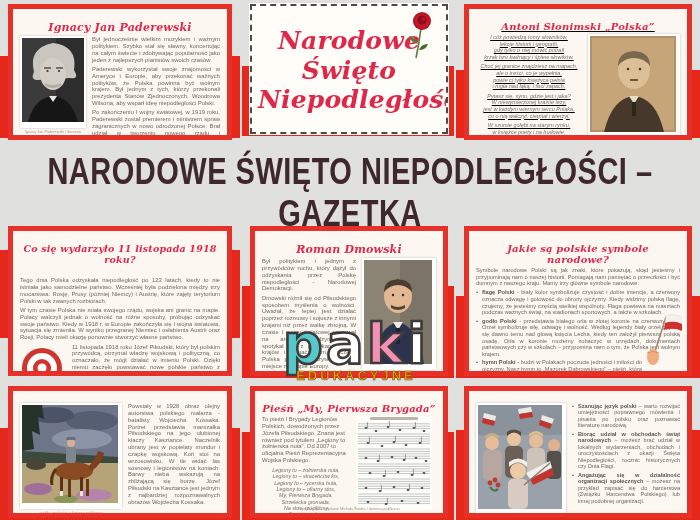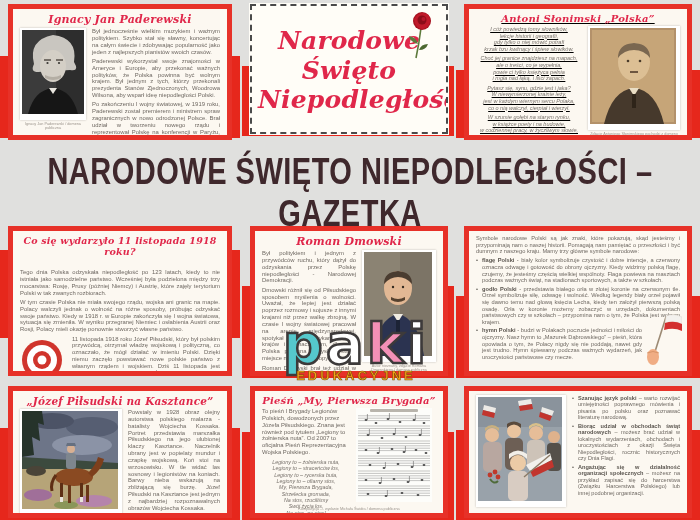--- a/index.html
+++ b/index.html
@@ -1,21 +1,21 @@
 <!DOCTYPE html>
 <html><head>
 <meta charset="utf-8">
 <style>
   * { margin:0; padding:0; box-sizing:border-box; }
   html,body { width:700px; height:520px; }
   body { background:#e0e0de; font-family:"Liberation Sans", sans-serif; position:relative; overflow:hidden; }
 
   .backdrop { position:absolute; background:#e6271c; }
 
-  .card { position:absolute; background:#fcf8f1; border:5px solid #e73128; overflow:hidden; padding:4px 7px; }
+  .card { position:absolute; background:#fcf8f1; border:5px solid #e73128; overflow:hidden; padding:12px 7px; }
   .card::before { content:""; position:absolute; inset:-4px; border:1.3px dashed #ffffff; pointer-events:none; z-index:3; }
   .card-black { position:absolute; background:#fffdf7; border:2px dashed #4a4a4a; outline:1px solid #fffdf7; overflow:hidden; padding:6px; }
 
   .script-title { font-family:"DejaVu Serif", serif; font-style:italic; font-weight:bold; color:#e0274a; text-align:center; letter-spacing:.2px; }
 
   .body-text { font-size:5.9px; line-height:1.16; color:#6e6862; text-align:justify; }
   .body-text p { margin-bottom:2.5px; }
   .caption { font-size:3.8px; color:#9c958d; text-align:center; margin-top:1.5px; line-height:1.2; }
 
   .flexrow { display:flex; gap:6px; }
@@ -185,39 +185,39 @@
           <path d="M29,62 L34,70 L39,62 Z" fill="#f0ece2"></path>
           <rect x="32" y="68" width="4" height="16" fill="#1c2336"></rect>
         </svg>
       </div>
       <div class="caption">Autor nieznany, zdjęcie Romana Dmowskiego / domena publiczna</div>
     </div>
   </div>
 </section>
 
 <section class="card" style="left:464px;top:226px;width:228px;height:150px;">
+  <div class="script-title" style="font-size:10px;margin-bottom:2px;">Jakie są polskie symbole narodowe?</div>
   <div class="body-text" style="font-size:5.7px;">
     <p>Symbole narodowe Polski są jak znaki, które pokazują, skąd jesteśmy i przypominają nam o naszej historii. Pomagają nam pamiętać o przeszłości i być dumnym z naszego kraju. Mamy trzy główne symbole narodowe:</p>
     <ul class="bullets">
       <li><b>flagę Polski</b> <span>- biały kolor symbolizuje czystość i dobre intencje, a czerwony oznacza odwagę i gotowość do obrony ojczyzny. Kiedy widzimy polską flagę, czujemy, że jesteśmy częścią wielkiej wspólnoty. Flaga powiewa na masztach podczas ważnych świąt, na stadionach sportowych, a także w szkołach.</span></li>
       <li><b>godło Polski</b> <span>- przedstawia białego orła w złotej koronie na czerwonym tle. Orzeł symbolizuje siłę, odwagę i wolność. Według legendy biały orzeł pojawił się dawno temu nad głową księcia Lecha, kiedy ten założył pierwszą polską osadę. Orła w koronie możemy zobaczyć w urzędach, dokumentach państwowych czy w szkołach – przypomina nam o tym, że Polska jest wolnym krajem.</span></li>
       <li style="padding-right:38px;"><b>hymn Polski</b> <span>- budzi w Polakach poczucie jedności i miłości do ojczyzny. Nasz hymn to „Mazurek Dąbrowskiego” – pieśń, która opowiada o tym, że Polacy nigdy się nie poddają, nawet gdy jest trudno. Hymn śpiewamy podczas ważnych wydarzeń, jak uroczystości państwowe czy mecze.</span></li>
     </ul>
   </div>
   <svg viewBox="0 0 40 56" width="40" height="56" style="position:absolute;right:5px;bottom:4px;z-index:2;">
     <line x1="10" y1="50" x2="24" y2="6" stroke="#9c8a74" stroke-width="1.6"></line>
     <path d="M24,5 Q32,2 40,6 L40,13 Q32,9 23,12 Z" fill="#f3f1ee" stroke="#d8d2c8" stroke-width=".4"></path>
     <path d="M23,12 Q32,9 40,13 L40,20 Q32,16 22,19 Z" fill="#d32f2f"></path>
     <ellipse cx="11" cy="46" rx="6" ry="8" fill="#f0ad84"></ellipse>
     <path d="M5,42 q6,-3 12,0" stroke="#d89468" stroke-width="1" fill="none"></path>
   </svg>
 </section>
 
 <section class="card" style="left:8px;top:386px;width:224px;height:132px;">
-  <div class="script-title" style="font-size:10.5px;margin-bottom:2px;">„Józef Piłsudski na Kasztance”</div>
   <div class="flexrow">
     <div style="width:102px;flex:none;">
       <div class="photo-frame">
         <svg viewBox="0 0 96 98" width="96" height="98">
           <rect width="96" height="62" fill="#6d7588"></rect>
           <ellipse cx="70" cy="16" rx="26" ry="10" fill="#565e72"></ellipse>
           <ellipse cx="30" cy="10" rx="22" ry="8" fill="#4c5366"></ellipse>
           <ellipse cx="60" cy="34" rx="30" ry="10" fill="#8b93a6"></ellipse>
           <path d="M0,0 L20,0 L22,14 L16,12 L18,30 L10,26 L12,44 L0,46 Z" fill="#26332b"></path>
           <path d="M0,46 L96,52 L96,62 L0,62 Z" fill="#3c4a3e"></path>

